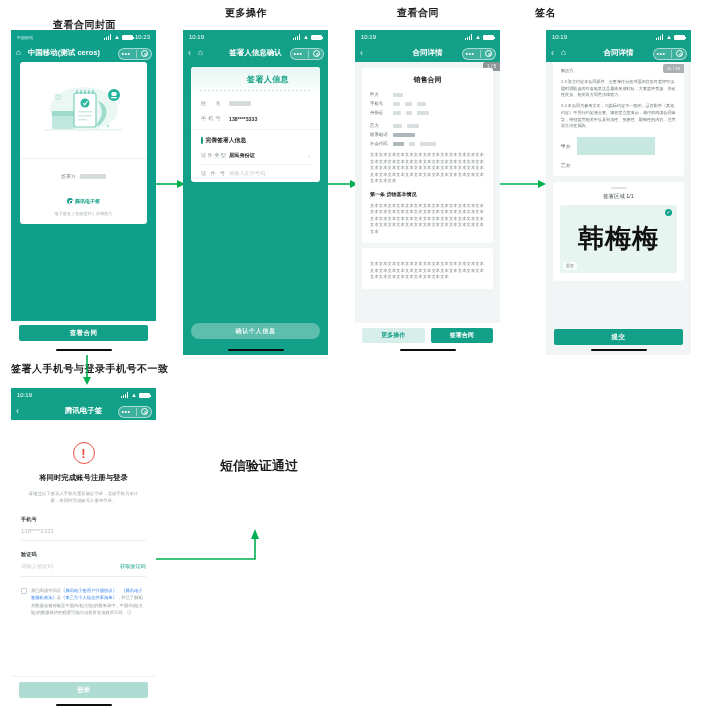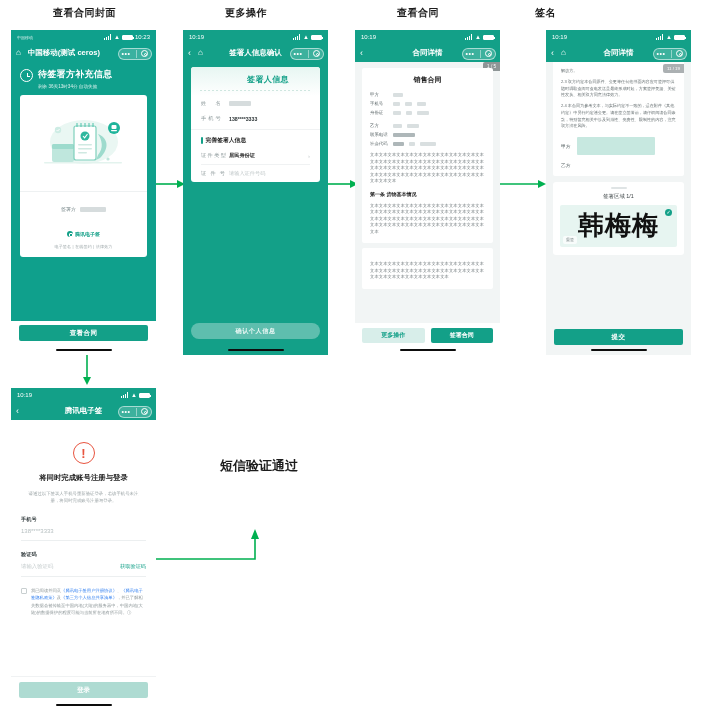--- a/index.html
+++ b/index.html
@@ -243,21 +243,21 @@
   .p4-signpanel {
     margin: 6px 7px 0; background: #fff; border-radius: 3px; padding: 5px 7px 8px;
     position: relative;
   }
   .p4-grab {
     width: 16px; height: 1.6px; background: #dfe4e5; border-radius: 1px;
     margin: 0 auto 4px;
   }
   .p4-sectitle { text-align: center; font-size: 5.4px; color: #3c4446; margin-bottom: 5px; }
   .p4-canvas {
-    background: #e7f5f1; border-radius: 2px; height: 42px; position: relative;
+    background: #e7f5f1; border-radius: 2px; height: 68px; position: relative;
     display: flex; align-items: center; justify-content: center;
   }
   .p4-sigtext {
     font-family: "DejaVu Serif", serif; font-size: 26px; color: #111;
     letter-spacing: 1px; font-weight: bold;
   }
   .p4-check {
     position: absolute; right: 5px; top: 4px; width: 7px; height: 7px;
     border-radius: 50%; background: #13a088; color: #fff; font-size: 5px;
     display: flex; align-items: center; justify-content: center;
@@ -312,24 +312,25 @@
   .anno {
     position: absolute; font-size: 13px; color: #1c1c1c; font-weight: bold;
     white-space: nowrap;
   }
 </style>
 </head>
 <body>
 
 <div id="canvas">
 
-  <div class="step-title" style="left:53px; top:6px;">查看合同封面</div>
+  <div class="step-title" style="left:53px; top:18px;">查看合同封面</div>
   <div class="step-title" style="left:225px; top:6px;">更多操作</div>
   <div class="step-title" style="left:397px; top:6px;">查看合同</div>
   <div class="step-title" style="left:535px; top:6px;">签名</div>
+  <div class="step-title" style="left:11px; top:362px;">签署人手机号与登录手机号不一致</div>
 
   <svg class="arrow-svg" style="left:155px; top:178px; width:32px; height:12px;">
     <line x1="0" y1="6" x2="22" y2="6" stroke="#00b050" stroke-width="1.6"></line>
     <polygon points="22,2 30,6 22,10" fill="#00b050"></polygon>
   </svg>
   <svg class="arrow-svg" style="left:328px; top:178px; width:32px; height:12px;">
     <line x1="0" y1="6" x2="22" y2="6" stroke="#00b050" stroke-width="1.6"></line>
     <polygon points="22,2 30,6 22,10" fill="#00b050"></polygon>
   </svg>
   <svg class="arrow-svg" style="left:500px; top:178px; width:48px; height:12px;">
@@ -363,29 +364,20 @@
     </div>
     <div class="navbar">
       <div class="nav-left">
         <span class="nav-home">⌂</span>
         <span style="font-size:7.5px;font-weight:bold;">中国移动(测试 ceros)</span>
       </div>
       <div class="capsule">
         <span class="dots">•••</span>
         <span class="sep"></span>
         <span class="target"></span>
-      </div>
-    </div>
-    <div class="p1-hero">
-      <div class="p1-hero-row">
-        <span class="clock-ico"></span>
-        <div>
-          <h3>待签署方补充信息</h3>
-          <p>剩余 36天13时34分 自动失效</p>
-        </div>
       </div>
     </div>
     <div class="p1-card">
       <div class="p1-illus">
         <svg width="92" height="62" viewBox="0 0 92 62">
           <ellipse cx="46" cy="30" rx="34" ry="22" fill="#eaf7f3"></ellipse>
           <rect x="14" y="32" width="22" height="18" rx="2" fill="#bfe7dd"></rect>
           <rect x="14" y="32" width="22" height="5" rx="1.5" fill="#9ddbcd"></rect>
           <rect x="36" y="14" width="22" height="34" rx="2" fill="#ffffff" stroke="#7fd0bd" stroke-width="1.2"></rect>
           <circle cx="47" cy="24" r="4.5" fill="#2fb89f"></circle>

